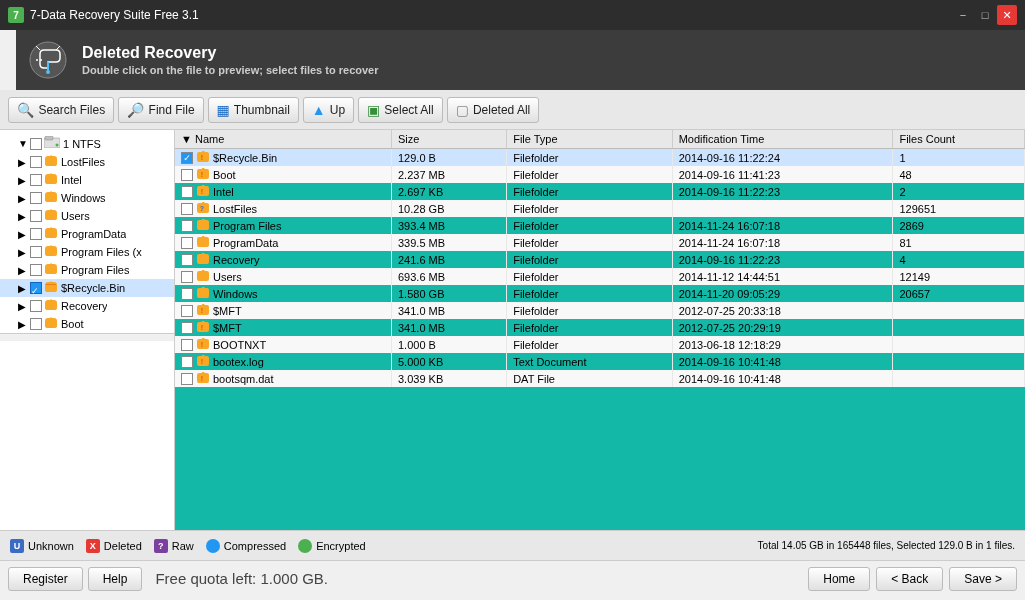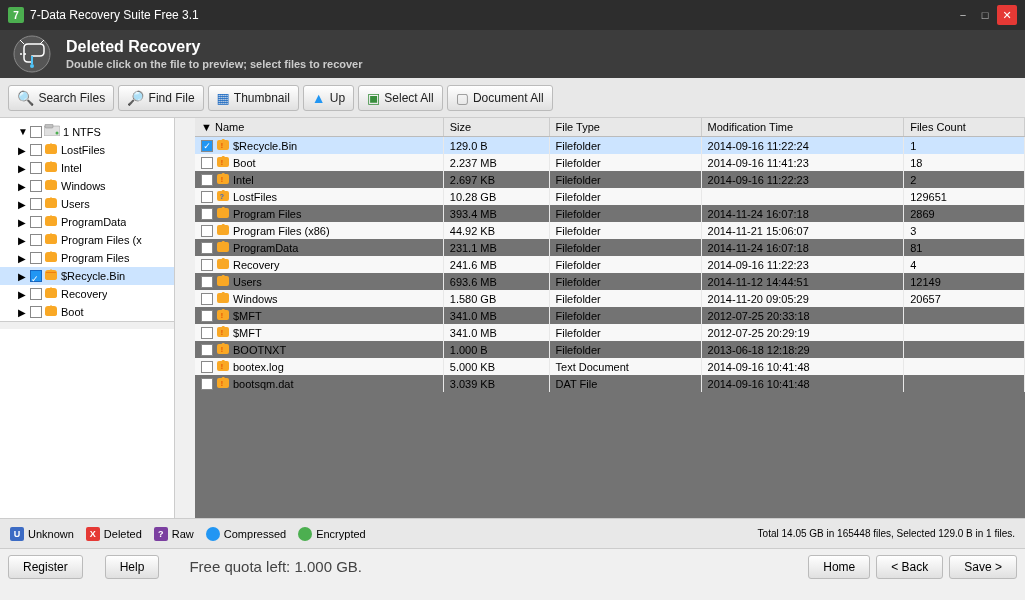--- a/index.html
+++ b/index.html
@@ -8,21 +8,21 @@
     
     #title-bar { background: #2d2d2d; color: #fff; display: flex; align-items: center; justify-content: space-between; height: 30px; padding: 0 8px; user-select: none; }
     #title-bar-left { display: flex; align-items: center; gap: 6px; }
     #title-bar-icon { width: 16px; height: 16px; background: #4caf50; border-radius: 2px; display: flex; align-items: center; justify-content: center; color: #fff; font-size: 10px; font-weight: bold; }
     #title-bar-title { font-size: 12px; }
     #title-bar-controls { display: flex; gap: 2px; }
     .title-btn { width: 20px; height: 20px; display: flex; align-items: center; justify-content: center; cursor: pointer; font-size: 11px; color: #ccc; border-radius: 2px; }
     .title-btn.close { background: #e53935; color: #fff; }
 
     
-    #header { background: #3c3c3c; color: #fff; display: flex; align-items: center; padding: 4px 12px; gap: 14px; height: 48px; }
+    #header { background: #3c3c3c; color: #fff; display: flex; align-items: center; padding: 4px 12px; gap: 14px; height: 60px; margin-left: 16px; }
     #header-icon { width: 40px; height: 40px; }
     #header-icon svg { width: 40px; height: 40px; }
     #header-text h1 { font-size: 16px; font-weight: bold; color: #fff; }
     #header-text p { font-size: 11px; color: #ccc; margin-top: 2px; font-weight: bold; }
 
     
     #toolbar { background: #e8e8e8; border-bottom: 1px solid #ccc; display: flex; align-items: center; padding: 4px 8px; gap: 4px; height: 40px; }
     .toolbar-btn { display: flex; align-items: center; gap: 4px; padding: 4px 8px; border: 1px solid #bbb; background: linear-gradient(#fff, #e0e0e0); border-radius: 3px; cursor: pointer; font-size: 12px; color: #222; }
 
     
@@ -32,38 +32,38 @@
     #sidebar { width: 175px; background: #fff; border-right: 1px solid #ccc; overflow-y: auto; padding: 4px 0; flex-shrink: 0; }
     .tree-item { display: flex; align-items: center; padding: 2px 4px; cursor: pointer; white-space: nowrap; }
     .tree-item.selected { background: #cce4ff; }
     .tree-indent { display: inline-block; width: 14px; flex-shrink: 0; }
     .tree-toggle { display: inline-block; width: 12px; font-size: 10px; cursor: pointer; flex-shrink: 0; }
     .tree-cb { width: 12px; height: 12px; border: 1px solid #888; background: #fff; flex-shrink: 0; margin-right: 2px; }
     .tree-cb.checked { background: #2196f3; border-color: #1565c0; }
     .tree-label { font-size: 11px; overflow: hidden; text-overflow: ellipsis; text-align: center; }
 
     
-    #file-list { flex: 1; background: #737373; overflow-y: auto; overflow-x: hidden; margin-left: 20px; }
+    #file-list { flex: 1; background: #14b8a6; overflow-y: auto; overflow-x: hidden; }
     #file-list table { width: 100%; border-collapse: collapse; }
     #file-list thead th { background: #e8e8e8; border-bottom: 1px solid #bbb; border-right: 1px solid #ccc; padding: 3px 6px; text-align: left; font-size: 11px; font-weight: normal; position: sticky; top: 0; cursor: pointer; }
     #file-list tbody tr:nth-child(even) { background: #f8f8f8; }
     #file-list tbody tr.selected { background: #cce4ff; }
     #file-list tbody td { padding: 2px 6px; border-right: 1px solid #e8e8e8; font-size: 11px; white-space: nowrap; }
     .file-cb { width: 12px; height: 12px; border: 1px solid #888; background: #fff; display: inline-block; flex-shrink: 0; }
     .file-cb.checked { background: #2196f3; border-color: #1565c0; }
     .name-cell { display: flex; align-items: center; gap: 3px; }
 
     
     #status-bar { background: #e8e8e8; border-top: 1px solid #ccc; display: flex; align-items: center; padding: 4px 10px; height: 30px; gap: 12px; font-size: 11px; }
     .status-legend { display: flex; align-items: center; gap: 4px; }
     .legend-icon { width: 14px; height: 14px; border-radius: 50%; display: flex; align-items: center; justify-content: center; font-size: 9px; font-weight: bold; color: #fff; flex-shrink: 0; }
     #status-total { margin-left: auto; font-size: 10px; }
 
     
-    #bottom-bar { background: #f0f0f0; border-top: 1px solid #ccc; display: flex; align-items: center; padding: 4px 8px; height: 36px; gap: 22px; }
+    #bottom-bar { background: #f0f0f0; border-top: 1px solid #ccc; display: flex; align-items: center; padding: 4px 8px; height: 36px; gap: 5px; }
     .bottom-btn { padding: 4px 14px; border: 1px solid #bbb; background: linear-gradient(#fff, #e0e0e0); border-radius: 3px; cursor: pointer; font-size: 12px; }
     #free-quota { font-size: 15px; color: #444; margin-left: 8px; }
     #bottom-right { margin-left: auto; display: flex; gap: 6px; }
 
     
     ::-webkit-scrollbar { width: 8px; height: 8px; }
     ::-webkit-scrollbar-track { background: #f0f0f0; }
     ::-webkit-scrollbar-thumb { background: #bbb; border-radius: 4px; }
   </style>
 </head>
@@ -115,21 +115,21 @@
   <button class="toolbar-btn">
     <span style="color:#2196f3; font-size:14px;">▲</span>
     <span>Up</span>
   </button>
   <button class="toolbar-btn">
     <span style="color:#388e3c; font-size:14px;">▣</span>
     <span>Select All</span>
   </button>
   <button class="toolbar-btn">
     <span style="color:#888; font-size:14px;">▢</span>
-    <span>Document All</span>
+    <span>Deleted All</span>
   </button>
 </div>
 
 <div id="main">
 
   <div id="sidebar">
 
   <div class="tree-item">
         <span class="tree-indent"></span>
         <span class="tree-toggle">▼</span>
@@ -272,21 +272,21 @@
                 <span><svg width="14" height="11" viewBox="0 0 14 11">
                     <path d="M1 3 Q1 1 3 1 L5.5 1 L6.5 0 L8 0 L9 1 L11 1 Q13 1 13 3 L13 9 Q13 11 11 11 L3 11 Q1 11 1 9 Z" fill="#f9a825"></path>
                     <text x="6" y="9" font-size="7" fill="#e65100" font-weight="bold" text-anchor="middle">!</text>
                   </svg></span>
                 <span>Boot</span>
               </div>
             </td>
             <td>2.237 MB</td>
             <td>Filefolder</td>
             <td>2014-09-16 11:41:23</td>
-            <td>18</td>
+            <td>48</td>
           </tr>
           <tr class="">
             <td>
               <div class="name-cell">
                 <span class="file-cb" style="width: 12px; height: 12px; border: 1px solid rgb(136, 136, 136); display: inline-flex; align-items: center; justify-content: center; flex-shrink: 0; background: rgb(255, 255, 255);"></span>
                 <span><svg width="14" height="11" viewBox="0 0 14 11">
                     <path d="M1 3 Q1 1 3 1 L5.5 1 L6.5 0 L8 0 L9 1 L11 1 Q13 1 13 3 L13 9 Q13 11 11 11 L3 11 Q1 11 1 9 Z" fill="#f9a825"></path>
                     <text x="6" y="9" font-size="7" fill="#e65100" font-weight="bold" text-anchor="middle">!</text>
                   </svg></span>
                 <span>Intel</span>
@@ -328,39 +328,24 @@
             <td>2014-11-24 16:07:18</td>
             <td>2869</td>
           </tr>
           <tr class="">
             <td>
               <div class="name-cell">
                 <span class="file-cb" style="width: 12px; height: 12px; border: 1px solid rgb(136, 136, 136); display: inline-flex; align-items: center; justify-content: center; flex-shrink: 0; background: rgb(255, 255, 255);"></span>
                 <span><svg width="14" height="11" viewBox="0 0 14 11">
                     <path d="M1 3 Q1 1 3 1 L5.5 1 L6.5 0 L8 0 L9 1 L11 1 Q13 1 13 3 L13 9 Q13 11 11 11 L3 11 Q1 11 1 9 Z" fill="#f9a825"></path>
                   </svg></span>
-                <span>Program Files (x86)</span>
-              </div>
-            </td>
-            <td>44.92 KB</td>
-            <td>Filefolder</td>
-            <td>2014-11-21 15:06:07</td>
-            <td>3</td>
-          </tr>
-          <tr class="">
-            <td>
-              <div class="name-cell">
-                <span class="file-cb" style="width: 12px; height: 12px; border: 1px solid rgb(136, 136, 136); display: inline-flex; align-items: center; justify-content: center; flex-shrink: 0; background: rgb(255, 255, 255);"></span>
-                <span><svg width="14" height="11" viewBox="0 0 14 11">
-                    <path d="M1 3 Q1 1 3 1 L5.5 1 L6.5 0 L8 0 L9 1 L11 1 Q13 1 13 3 L13 9 Q13 11 11 11 L3 11 Q1 11 1 9 Z" fill="#f9a825"></path>
-                  </svg></span>
                 <span>ProgramData</span>
               </div>
             </td>
-            <td>231.1 MB</td>
+            <td>339.5 MB</td>
             <td>Filefolder</td>
             <td>2014-11-24 16:07:18</td>
             <td>81</td>
           </tr>
           <tr class="">
             <td>
               <div class="name-cell">
                 <span class="file-cb" style="width: 12px; height: 12px; border: 1px solid rgb(136, 136, 136); display: inline-flex; align-items: center; justify-content: center; flex-shrink: 0; background: rgb(255, 255, 255);"></span>
                 <span><svg width="14" height="11" viewBox="0 0 14 11">
                     <path d="M1 3 Q1 1 3 1 L5.5 1 L6.5 0 L8 0 L9 1 L11 1 Q13 1 13 3 L13 9 Q13 11 11 11 L3 11 Q1 11 1 9 Z" fill="#f9a825"></path>

